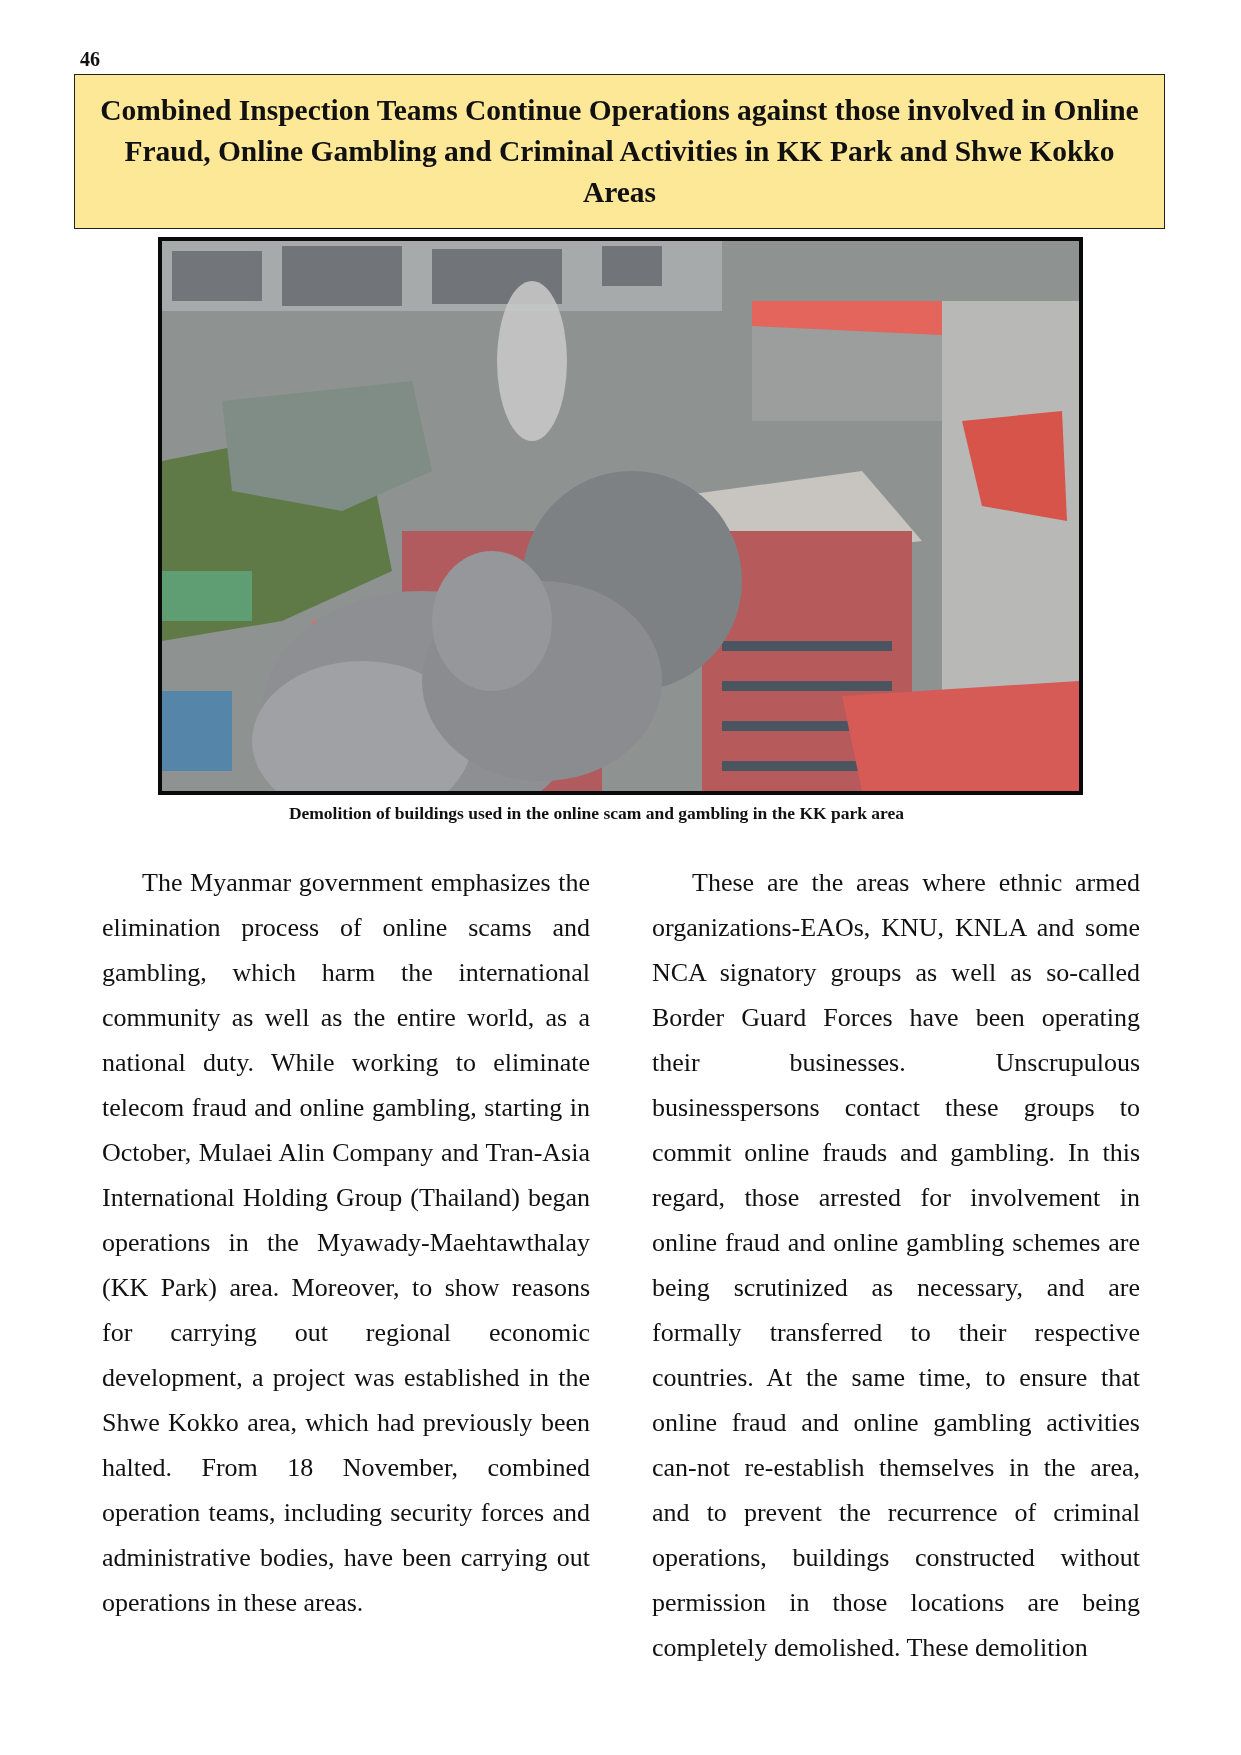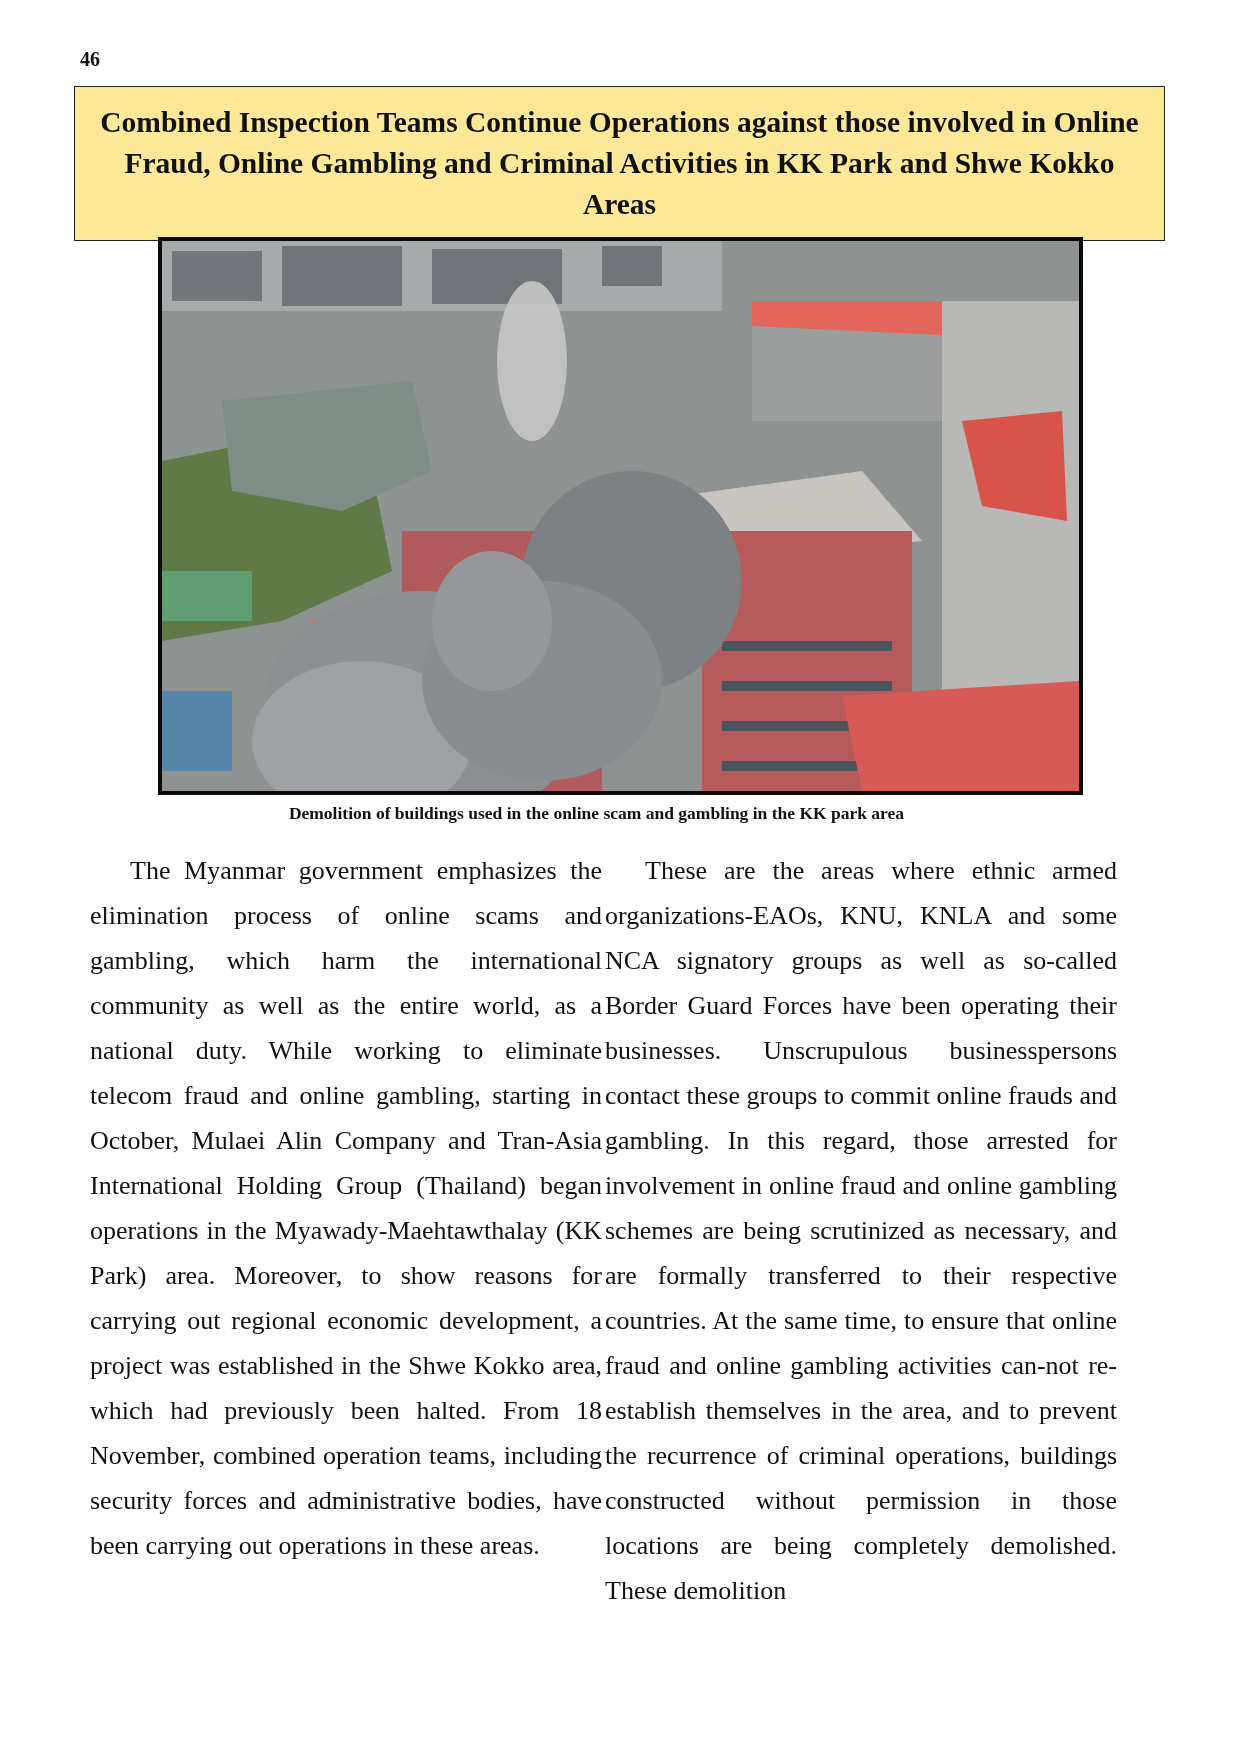--- a/index.html
+++ b/index.html
@@ -5,44 +5,44 @@
   html, body { margin: 0; padding: 0; background: #ffffff; }
   body {
     width: 1241px; height: 1755px; position: relative; overflow: hidden;
     font-family: "Liberation Serif", "DejaVu Serif", serif; color: #111;
   }
   .page-number {
     position: absolute; left: 80px; top: 48px;
     font-weight: bold; font-size: 20px;
   }
   .title-box {
-    position: absolute; left: 74px; top: 86px; width: 1091px; height: 155px;
+    position: absolute; left: 74px; top: 74px; width: 1091px; height: 155px;
     background: #fde897; border: 1.5px solid #222; box-sizing: border-box;
     display: flex; align-items: center; justify-content: center;
     text-align: center; padding: 6px 20px;
   }
   .title-box h1 {
     margin: 0; font-size: 29.5px; line-height: 41px; font-weight: bold;
   }
   .photo {
     position: absolute; left: 158px; top: 237px; width: 925px; height: 558px;
     border: 4px solid #0a0a0a; box-sizing: border-box; overflow: hidden;
     background: linear-gradient(180deg, #8a8f92 0%, #9aa09a 20%, #7b8a6c 45%, #8c8c8a 70%, #6f6e6c 100%);
   }
   .caption {
     position: absolute; left: 0; width: 1193px; top: 803px; text-align: center;
     font-weight: bold; font-size: 17.5px;
   }
   .col {
     position: absolute; top: 848px; width: 512px;
     font-size: 26px; line-height: 45px; text-align: justify;
   }
-  .col p { margin: 0; text-indent: 40px; }
+  .col p { margin: 12px; text-indent: 40px; }
   .col-left { left: 90px; }
-  .col-right { left: 605px; }
+  .col-right { left: 640px; }
 </style>
 </head>
 <body>
 
 <div class="page-number">46</div>
 
 <div class="title-box">
   <h1>Combined Inspection Teams Continue Operations against those involved in Online Fraud, Online Gambling and Criminal Activities in KK Park and Shwe Kokko Areas</h1>
 </div>
 

